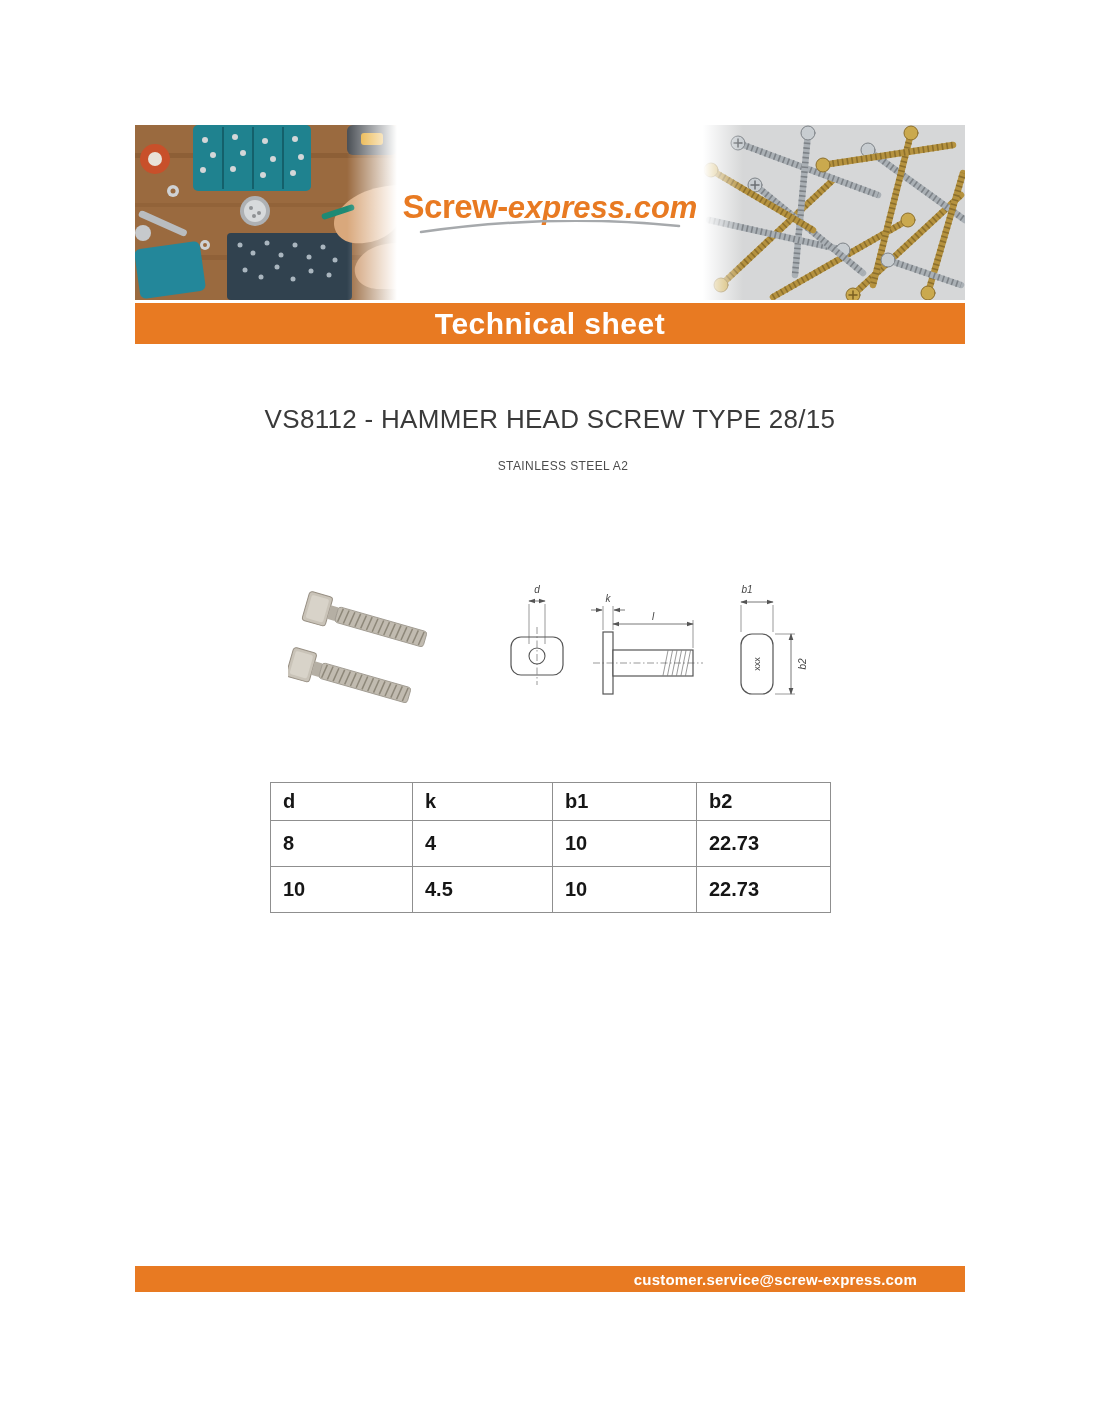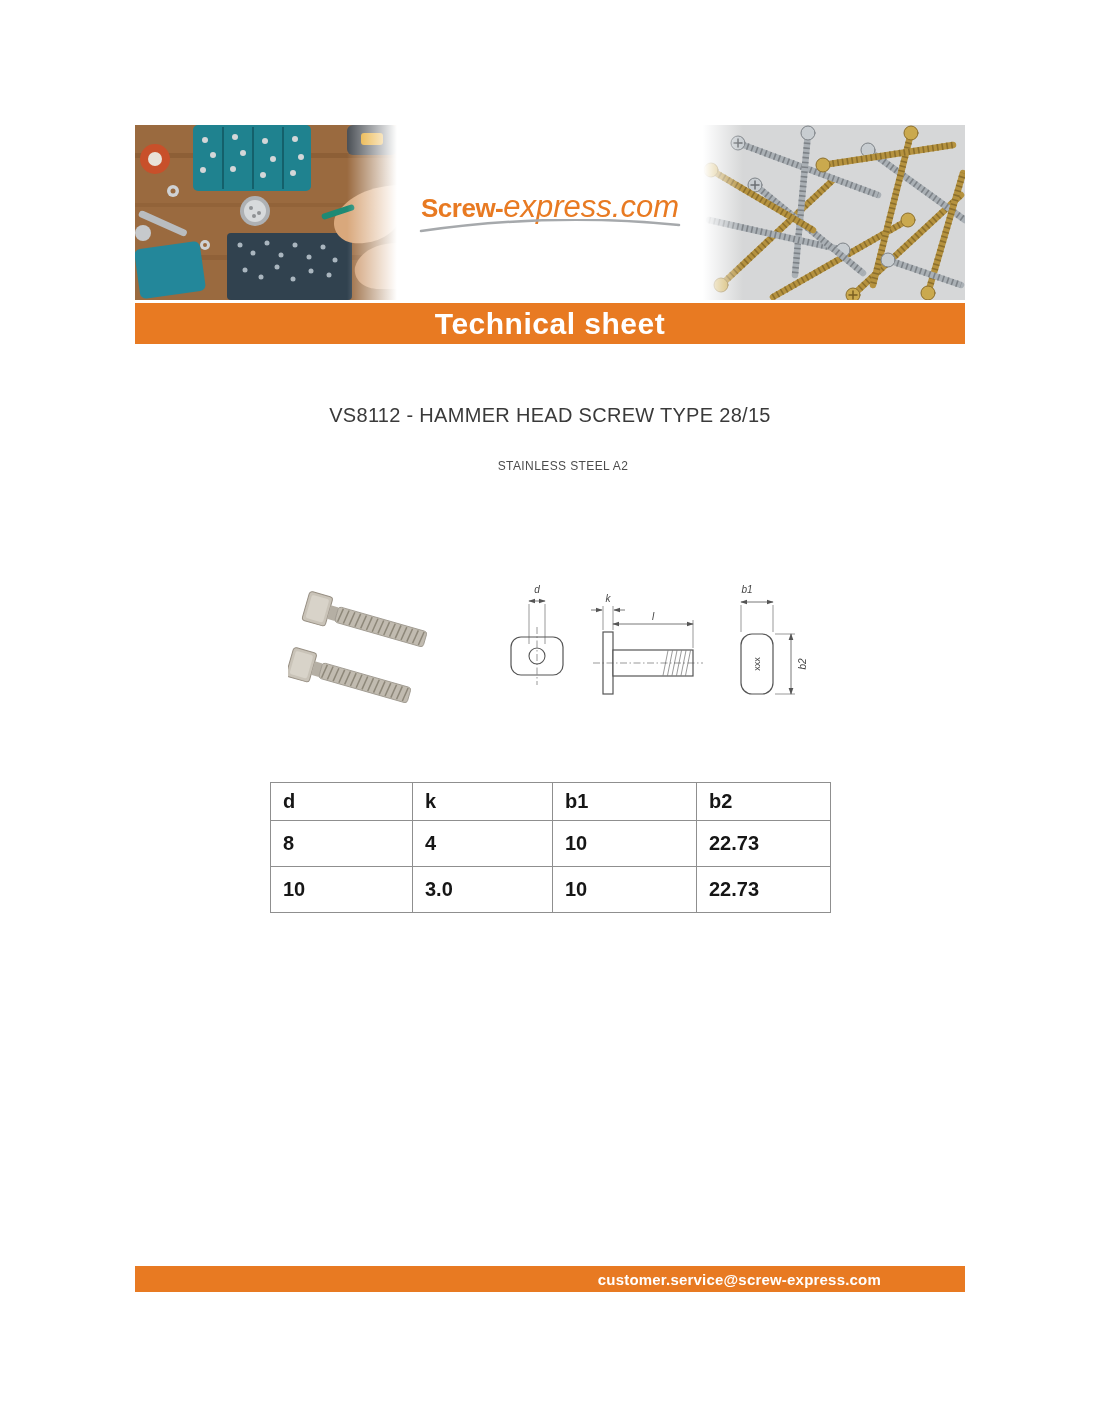--- a/index.html
+++ b/index.html
@@ -8,53 +8,53 @@
   .page { position:relative; width:1100px; height:1422px; background:#fff; overflow:hidden; margin:0 auto; }
 
   
   .banner { position:absolute; left:135px; top:125px; width:830px; height:175px; display:flex; }
   .photo { height:100%; overflow:hidden; }
   .photo-left { width:262px; }
   .photo-right { width:262px; }
   .img-fill { width:100%; height:100%; display:block; }
   .logo-area { flex:1; background:#fff; display:flex; flex-direction:column; align-items:center; justify-content:center; }
   .logo-text { white-space:nowrap; line-height:1; }
-  .logo-part1 { font-size:26px; font-weight:800; color:var(--accent,#e87a22); letter-spacing:-0.5px; }
-  .logo-part2 { font-size:31px; font-style:italic; font-weight:400; color:var(--accent,#e87a22); }
+  .logo-part1 { font-size:33px; font-weight:800; color:var(--accent,#e87a22); letter-spacing:-0.5px; }
+  .logo-part2 { font-size:31px; font-style:italic; font-weight:700; color:var(--accent,#e87a22); }
   .logo-swoosh { margin-top:-3px; }
 
   
   .tech-bar { position:absolute; left:135px; top:303px; width:830px; height:41px; background:var(--accent,#e87a22);
               display:flex; align-items:center; justify-content:center; }
   .tech-bar-label { color:#fff; font-size:30px; font-weight:700; letter-spacing:0.5px; }
 
   
   .doc-title { position:absolute; left:135px; top:404px; width:830px; text-align:center;
-               font-size:20px; font-weight:500; color:#3a3a3a; letter-spacing:0.3px; }
+               font-size:26px; font-weight:500; color:#3a3a3a; letter-spacing:0.3px; }
   .doc-material { position:absolute; left:148px; top:459px; width:830px; text-align:center;
                   font-size:12px; color:#4c4c4c; letter-spacing:0.4px; }
   .doc-desc { position:absolute; left:135px; top:493px; width:830px; text-align:center;
               font-size:20px; font-style:italic; font-weight:600; color:#1e1e1e; }
 
   
   .product-photo { position:absolute; left:288px; top:563px; width:195px; height:172px; }
   .tech-drawing  { position:absolute; left:495px; top:580px; width:335px; height:158px; }
   .dim-label { font-size:10px; font-style:italic; fill:#444; font-family:"Liberation Sans", sans-serif; }
   .mark-label { font-size:9px; fill:#444; font-family:"Liberation Sans", sans-serif; }
 
   
   .spec-table { position:absolute; left:270px; top:782px; width:560px; border-collapse:collapse; table-layout:fixed; }
   .spec-table th, .spec-table td { border:1px solid #8f8f8f; text-align:left; vertical-align:middle;
                                    padding:2px 12px; font-size:20px; font-weight:700; color:#161616; }
   .spec-table th { height:38px; }
   .spec-table td { height:46px; }
 
   
   .footer-bar { position:absolute; left:135px; top:1266px; width:830px; height:26px; background:var(--accent,#e87a22);
-                display:flex; align-items:center; justify-content:flex-end; padding-right:84px; }
+                display:flex; align-items:center; justify-content:flex-end; padding-right:48px; }
   .footer-email { color:#fff; font-size:15px; font-weight:700; letter-spacing:0.2px; }
 </style>
 </head>
 <body>
 
 <div class="page">
 
   <div class="banner">
 
     <div class="photo photo-left">
@@ -331,21 +331,21 @@
     </thead>
     <tbody>
       <tr>
         <td>8</td>
         <td>4</td>
         <td>10</td>
         <td>22.73</td>
       </tr>
       <tr>
         <td>10</td>
-        <td>3.0</td>
+        <td>4.5</td>
         <td>10</td>
         <td>22.73</td>
       </tr>
     </tbody>
   </table>
 
   <div class="footer-bar">
     <span class="footer-email">customer.service@screw-express.com</span>
   </div>
 

